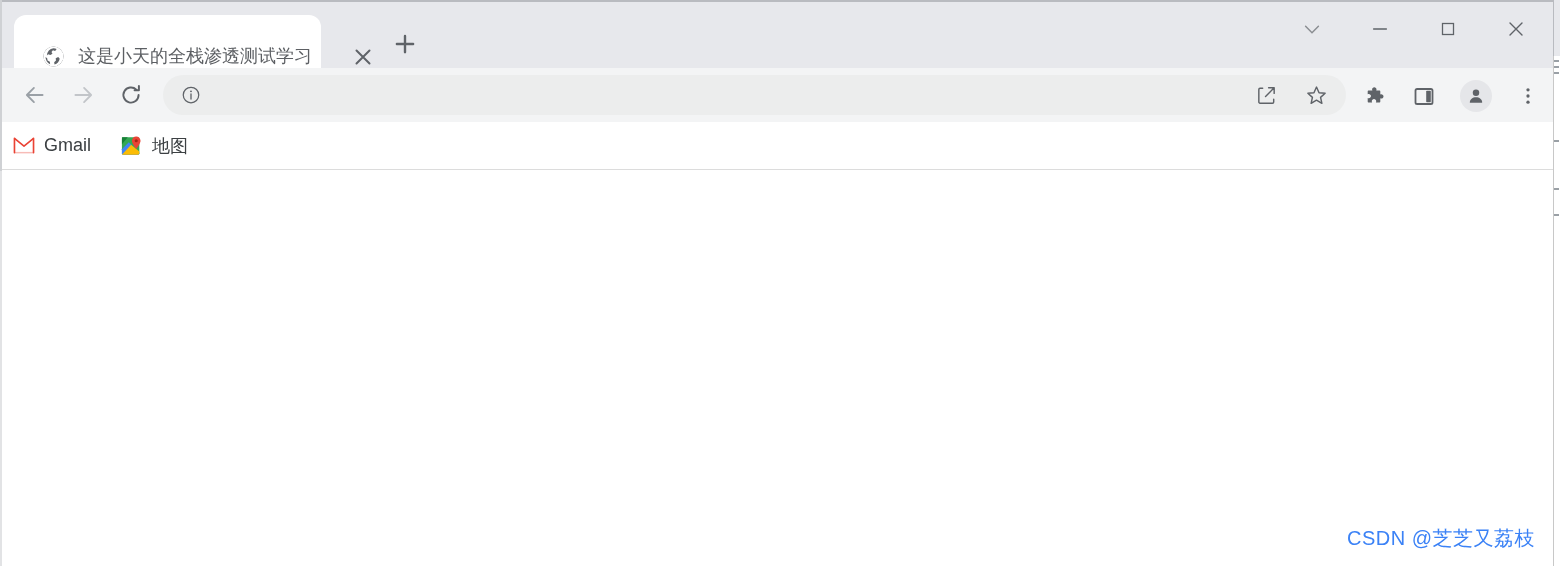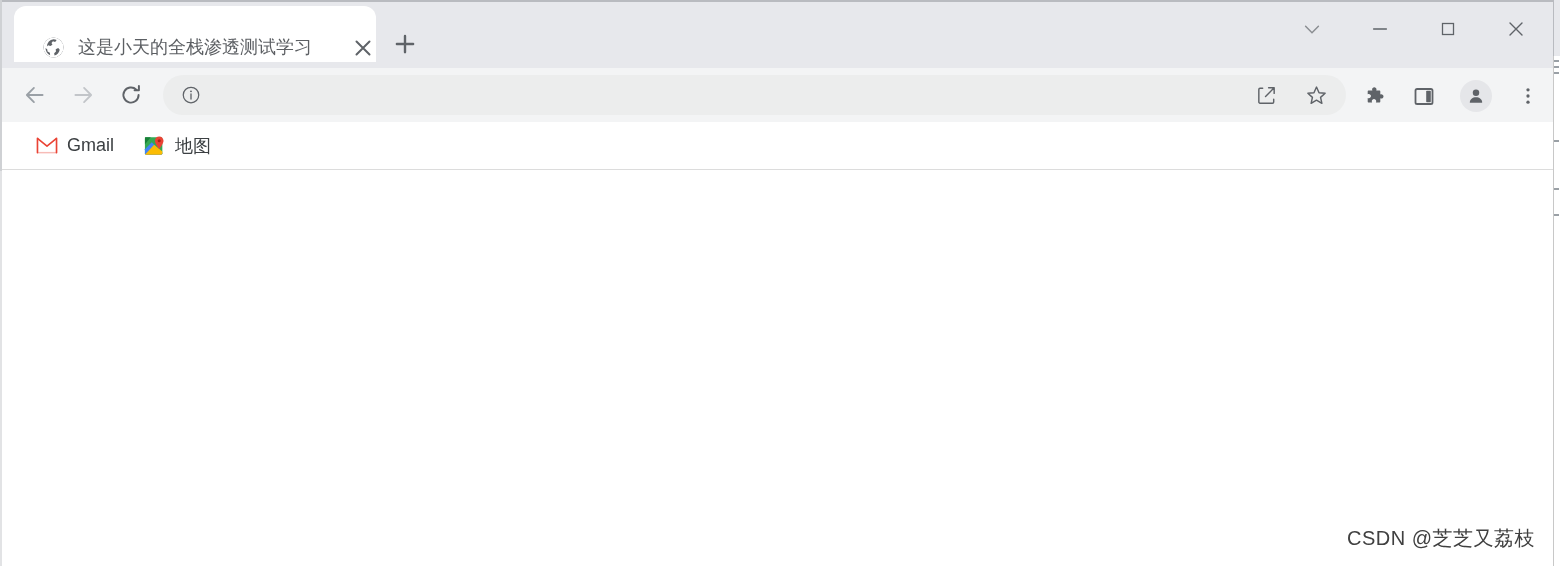--- a/index.html
+++ b/index.html
@@ -28,22 +28,22 @@
     left: 0; top: 0;
     width: 1560px;
     height: 68px;
     background: #e7e8ec;
     border-top: 2px solid #b9bbc0;
     box-sizing: border-box;
   }
   .tab {
     position: absolute;
     left: 14px;
-    top: 4px;
-    width: 362px;
+    top: 13px;
+    width: 307px;
     height: 56px;
     background: #ffffff;
     border-radius: 12px 12px 0 0;
     box-sizing: border-box;
   }
   .tab-favicon {
     position: absolute;
     left: 28px;
     top: 30px;
     width: 23px;
@@ -169,21 +169,21 @@
   .bookmarks {
     position: absolute;
     left: 0; top: 122px;
     width: 1560px;
     height: 48px;
     background: #ffffff;
     border-bottom: 1px solid #dcdcdc;
     box-sizing: border-box;
     display: flex;
     align-items: center;
-    padding-left: 30px;
+    padding-left: 7px;
   }
   .bm {
     display: flex;
     align-items: center;
     height: 34px;
     margin-right: 18px;
     padding: 0 6px;
     border-radius: 4px;
   }
   .bm-icon {
@@ -203,21 +203,21 @@
     left: 0; top: 171px;
     width: 1553px;
     height: 395px;
     background: #ffffff;
   }
   .watermark {
     position: absolute;
     right: 18px;
     bottom: 14px;
     font-size: 20px;
-    color: #404040;
+    color: #3b82f6;
     white-space: nowrap;
     letter-spacing: 0.5px;
   }
 
   
   .left-edge {
     position: absolute;
     left: 0; top: 0;
     width: 2px; height: 566px;
     background: #cfd1d4;

